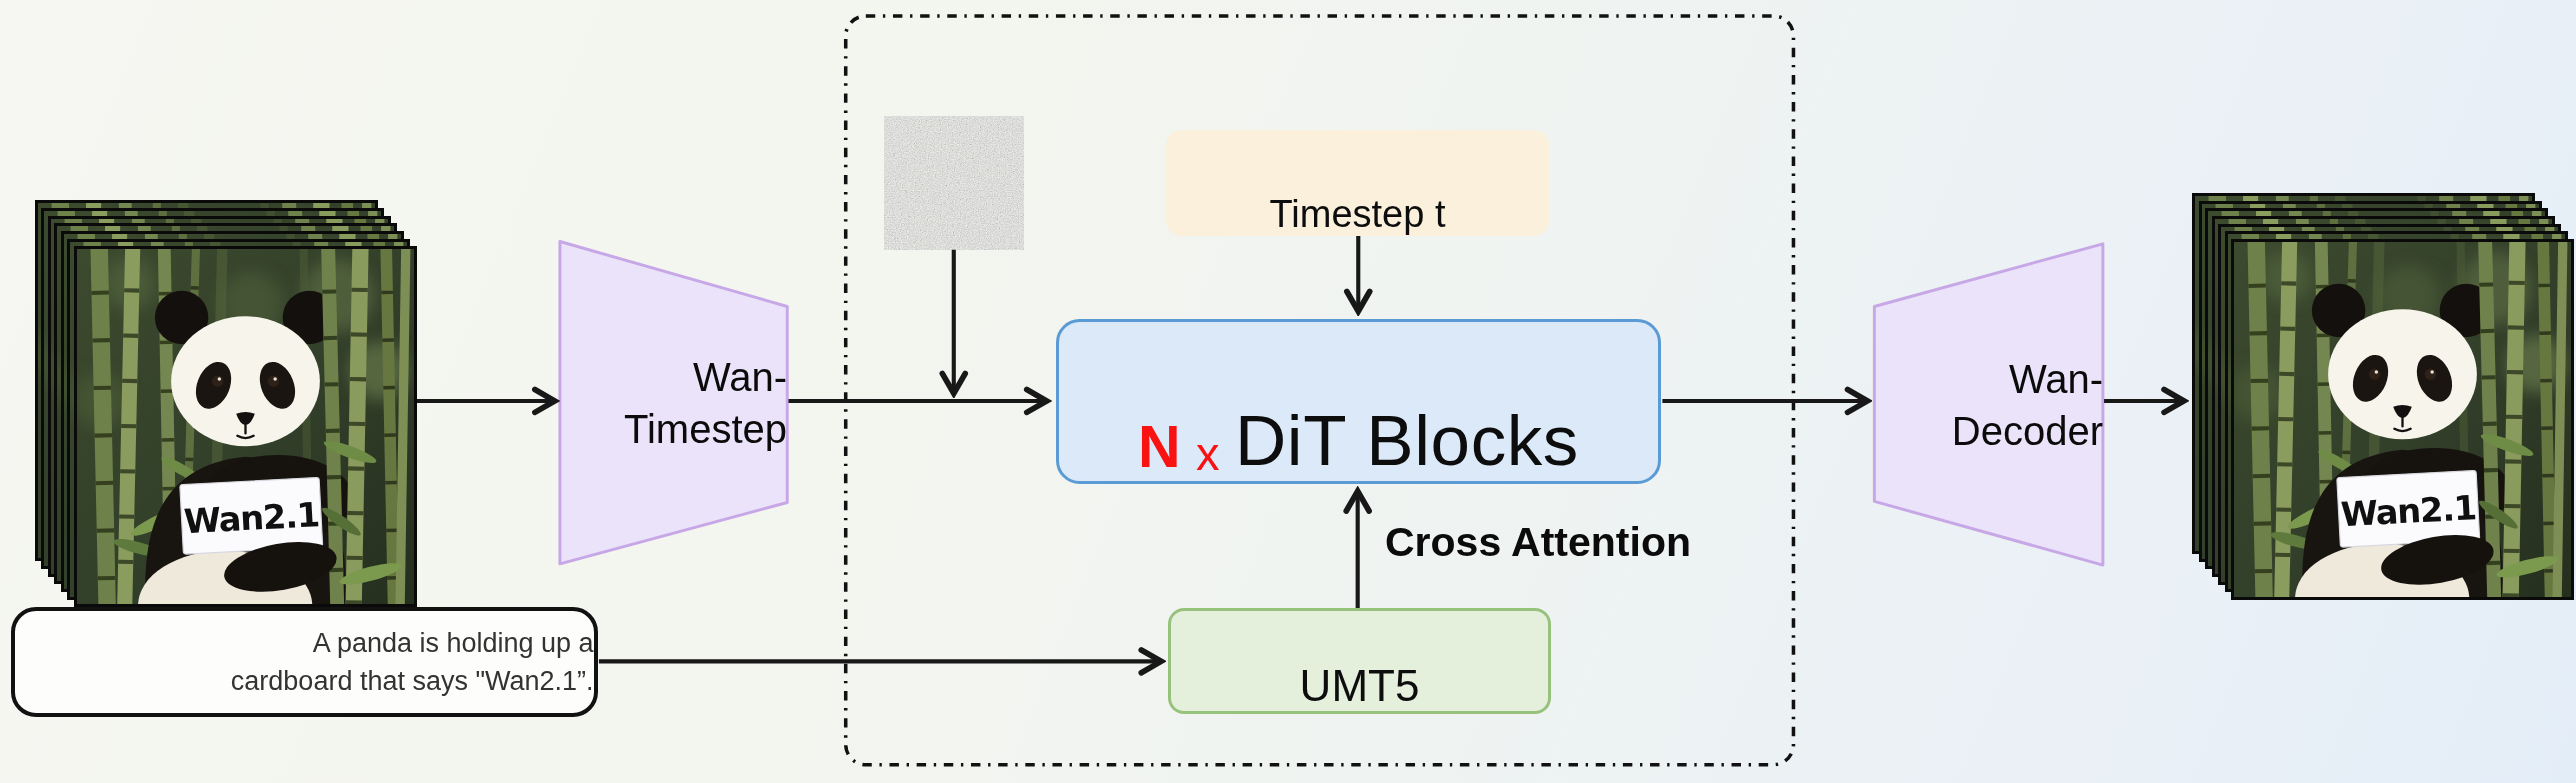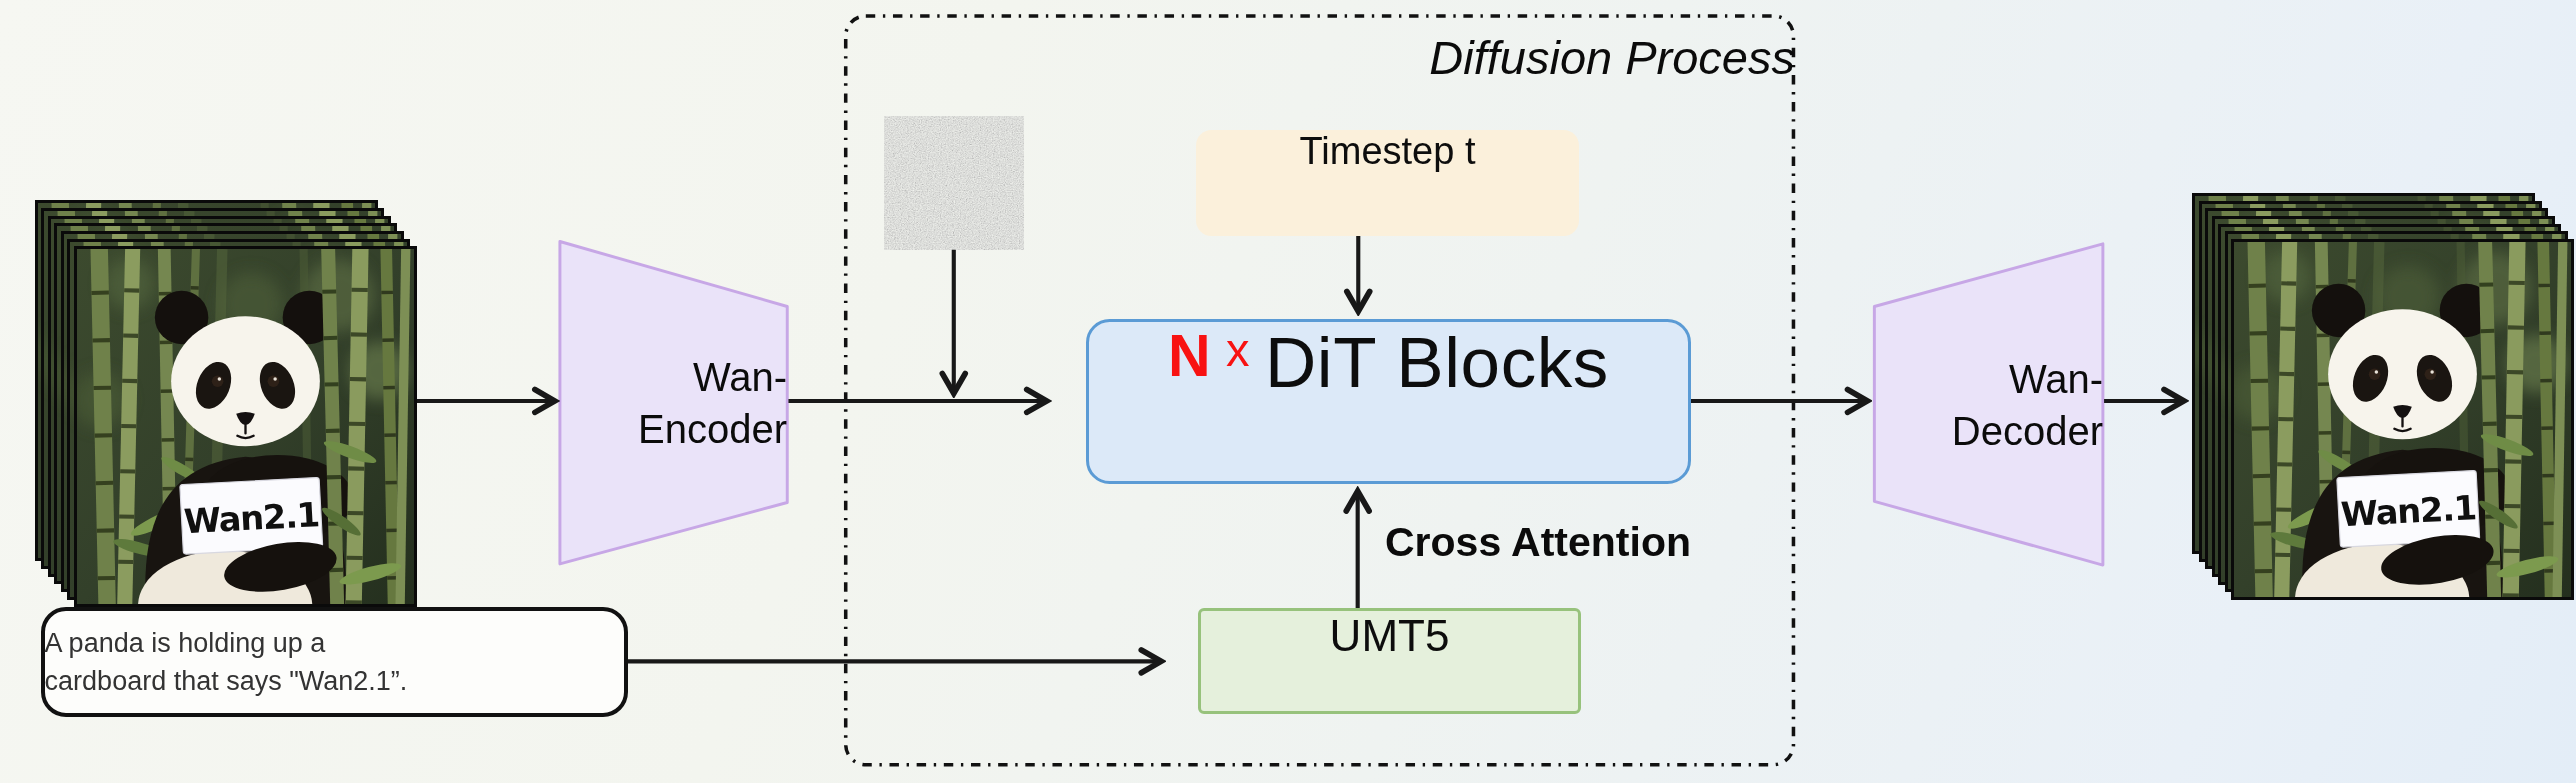--- a/index.html
+++ b/index.html
@@ -14,28 +14,28 @@
   .abs{position:absolute;}
   
   .frame{
     position:absolute;width:343px;height:361px;box-sizing:border-box;
     border:3px solid #0a0a0a;background:#2c3823;overflow:hidden;
   }
   .frame svg{display:block;width:100%;height:100%;}
   
   .nodebox{
     position:absolute;box-sizing:border-box;display:flex;
-    align-items:flex-start;justify-content:center;color:#0d0d0d;margin-left:30px;
+    align-items:flex-end;justify-content:center;color:#0d0d0d;
   }
   #timestep-box{left:1166px;top:130px;width:383px;height:106px;background:#fbf0db;border-radius:15.4px;font-size:38px;}
   #dit-box{left:1056px;top:319px;width:605px;height:165px;background:#dce9f8;border:3px solid #5b9bd5;border-radius:23.6px;}
   #dit-box .n{font-size:59px;font-weight:bold;color:#f81212;}
   #dit-box .times{font-size:47px;color:#f81212;margin:0 15.4px;}
   #dit-box .rest{font-size:71px;color:#0d0d0d;letter-spacing:0.6px;}
-  #umt5-box{left:1168px;top:608px;width:383px;height:106px;background:#e5f0dc;border:3px solid #97c27c;border-radius:6px;font-size:44px;}
+  #umt5-box{left:1168px;top:608px;width:383px;height:106px;background:#e5f0dc;border:3px solid #97c27c;border-radius:16px;font-size:44px;}
   #prompt-box{
     left:10.6px;top:607px;width:587px;height:110px;background:#fdfdfb;
     border:4.1px solid #111;border-radius:25px;flex-direction:column;
     font-size:27px;line-height:1.42;color:#333;text-align:center;
   }
   .trap-label{
     position:absolute;display:flex;flex-direction:column;align-items:flex-end;justify-content:center;
     font-size:40px;line-height:1.3;color:#0b0b0b;text-align:center;
   }
   #encoder-label{left:560px;top:242px;width:227px;height:322px;}
@@ -233,21 +233,20 @@
       <path d="M1335,679 H1768" marker-end="url(#arrow)"></path>
       <path d="M1615,423 V662" marker-end="url(#arrow)"></path>
       <path d="M2300,399 V523" marker-end="url(#arrow)"></path>
       <path d="M2299,1030 V836" marker-end="url(#arrow)"></path>
       <path d="M1014,1120 H1962" marker-end="url(#arrow)"></path>
       <path d="M2815,679 H3158" marker-end="url(#arrow)"></path>
       <path d="M3563,679 H3694" marker-end="url(#arrow)"></path>
     </g>
   </svg>
 
-  <div class="abs layer3" id="diffusion-title">Diffusion Process</div>
 
   <div class="nodebox layer3" id="timestep-box">
     <span>Timestep t</span>
   </div>
 
   <div class="nodebox layer3" id="dit-box">
     <span class="n">N</span>
     <span class="times">x</span>
     <span class="rest">DiT Blocks</span>
   </div>
@@ -258,21 +257,21 @@
     <span>UMT5</span>
   </div>
 
   <div class="nodebox layer3" id="prompt-box">
     <span>A panda is holding up a</span>
     <span>cardboard that says "Wan2.1”.</span>
   </div>
 
   <div class="trap-label layer3" id="encoder-label">
     <span>Wan-</span>
-    <span>Encoder</span>
+    <span>Timestep</span>
   </div>
 
   <div class="trap-label layer3" id="decoder-label">
     <span>Wan-</span>
     <span>Decoder</span>
   </div>
 
 </div>
 
 

